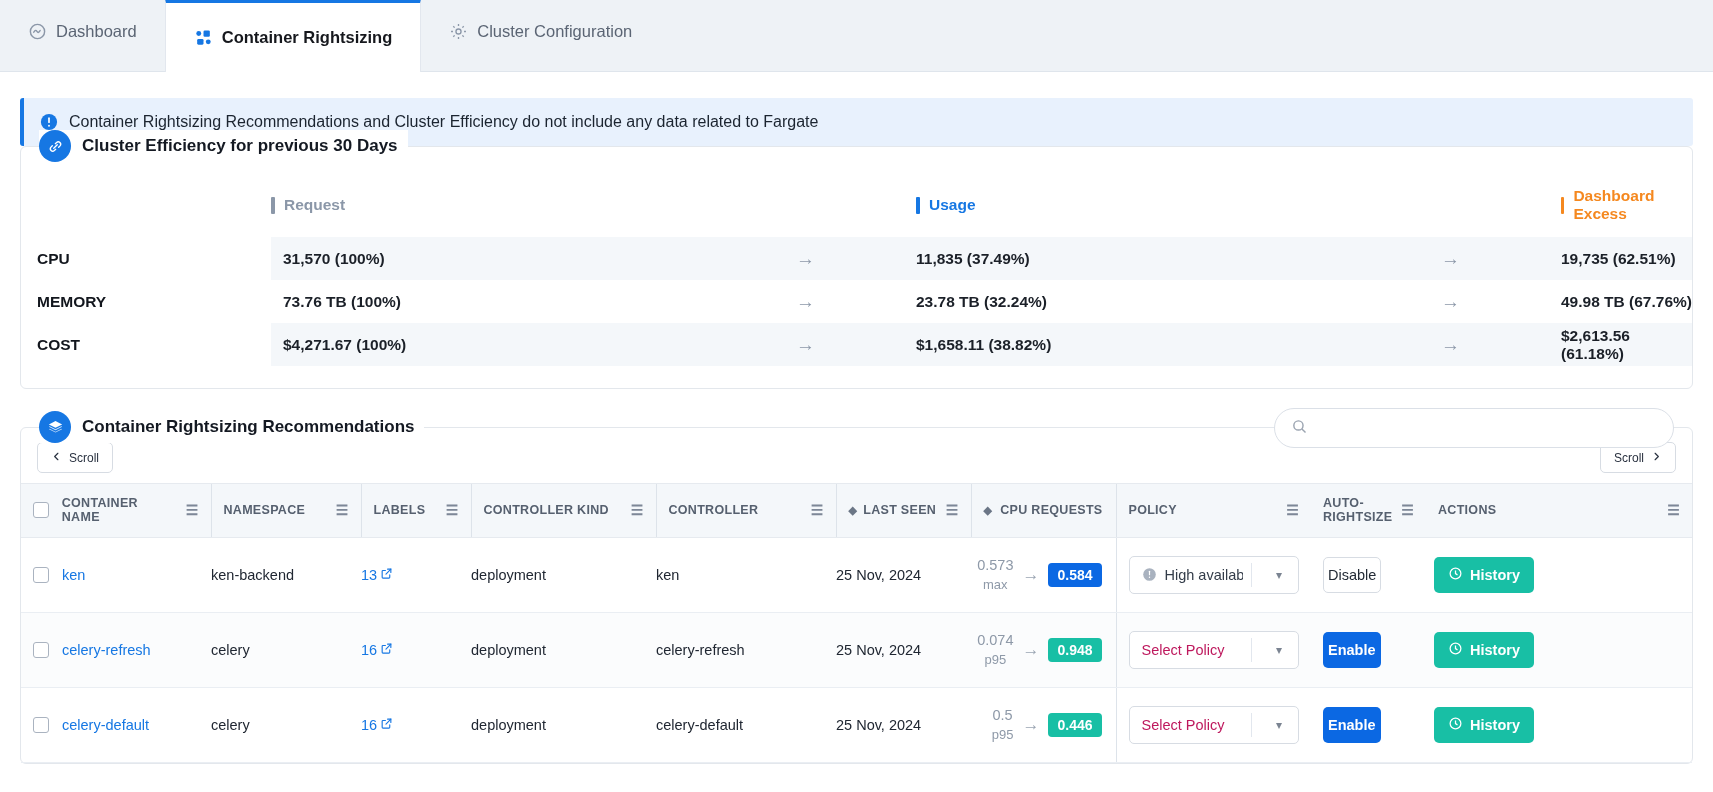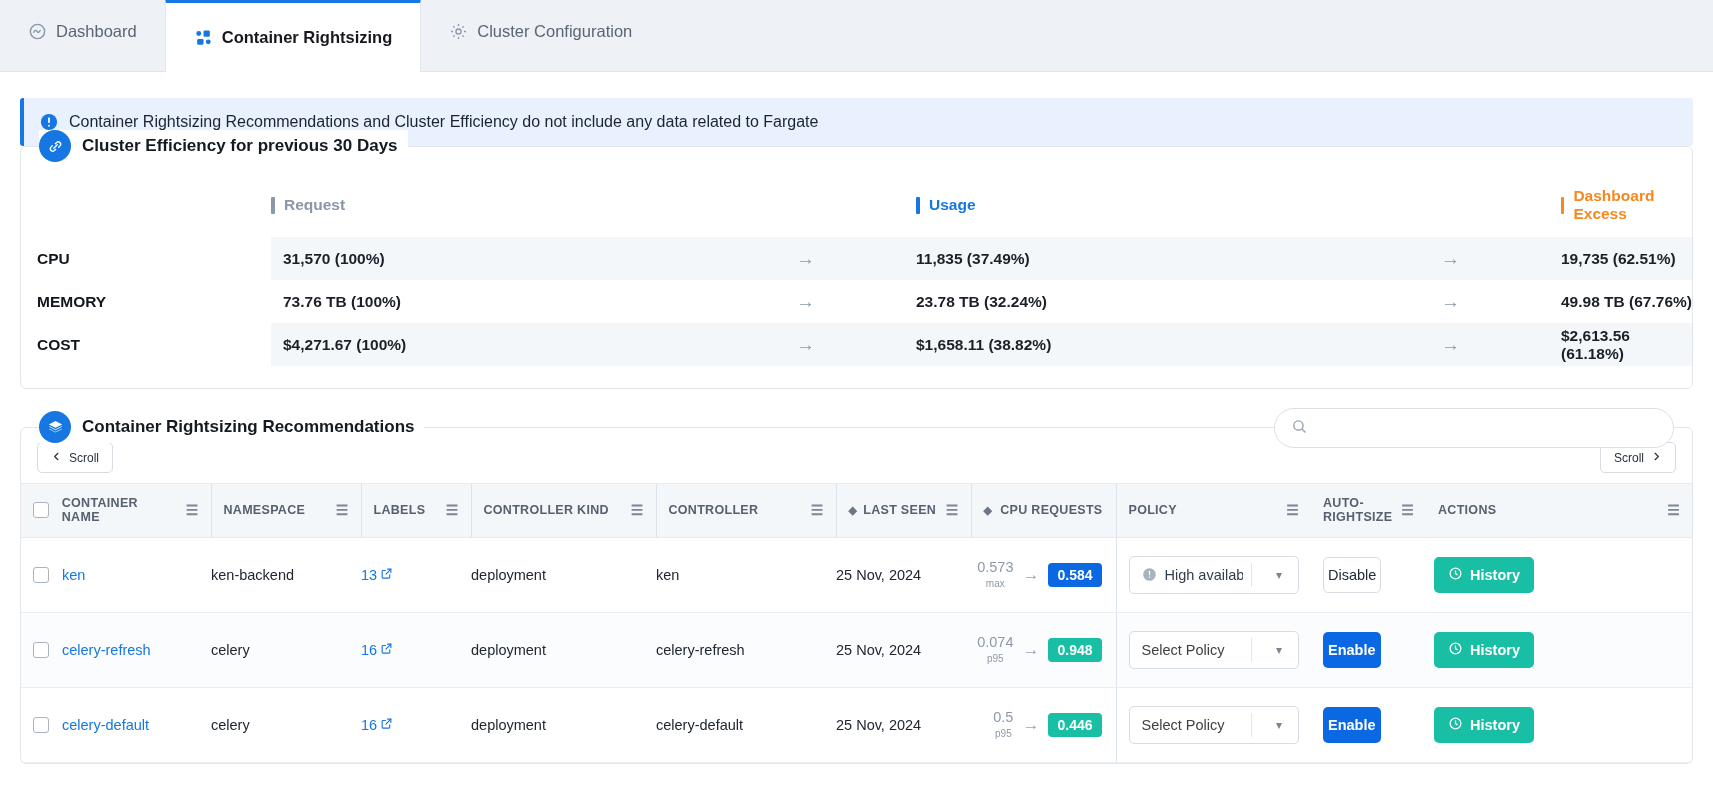--- a/index.html
+++ b/index.html
@@ -144,33 +144,33 @@
   .cellpad{ padding-left:12px; }
   .lnk{ color:#1677e3; text-decoration:none; cursor:pointer; }
   .chk{
     width:16px;height:16px;border:1.5px solid #aab3c0;border-radius:3px;background:#fff;cursor:pointer;display:inline-block;
   }
   .ext{ color:#1677e3; display:inline-flex; align-items:center; gap:3px; cursor:pointer; }
 
   .cpucell{ display:flex; align-items:center; justify-content:flex-end; gap:9px; padding-right:14px; }
   .cpu-from{ display:flex; flex-direction:column; align-items:center; line-height:1.05; }
   .cpu-from .v{ font-size:14.5px; color:#8e99a8; }
-  .cpu-from .s{ font-size:10px; color:#8e99a8; margin-top:4px; }
+  .cpu-from .s{ font-size:13px; color:#8e99a8; margin-top:4px; }
   .cpu-arrow{ color:#9aa4b2; font-size:17px; }
   .pill{ color:#fff;font-size:14px;font-weight:bold;border-radius:4px;padding:4px 9px; }
   .pill.blue{ background:#0b68e3; }
   .pill.teal{ background:#18bfa5; }
 
   .policycol{ border-left:1px solid #dde3ea; }
   .select{
     height:38px;border:1px solid #d7dce3;border-radius:5px;background:#fff;
     display:flex;align-items:center;gap:8px;padding:0 0 0 12px;
     font-size:14.5px;color:#333c49;margin:0 12px;cursor:pointer;
   }
-  .select .ph{ color:#404040; flex:1; white-space:nowrap; overflow:hidden; }
+  .select .ph{ color:#be185d; flex:1; white-space:nowrap; overflow:hidden; }
   .select .divider{ width:1px;height:24px;background:#e2e7ee; }
   .select .caret{ width:38px;text-align:center;color:#7b8492;font-size:12px; }
   .warnico{ width:15px;height:15px;flex:0 0 auto; }
 
   .btn{
     height:36px;border-radius:5px;font-size:14.5px;font-weight:bold;
     display:inline-flex;align-items:center;justify-content:center;gap:7px;
     cursor:pointer;font-family:inherit;border:1px solid transparent;padding:0 4px;
   }
   .btn.ghost{ background:#fff;border-color:#d7dce3;color:#232b36;font-weight:normal; }

